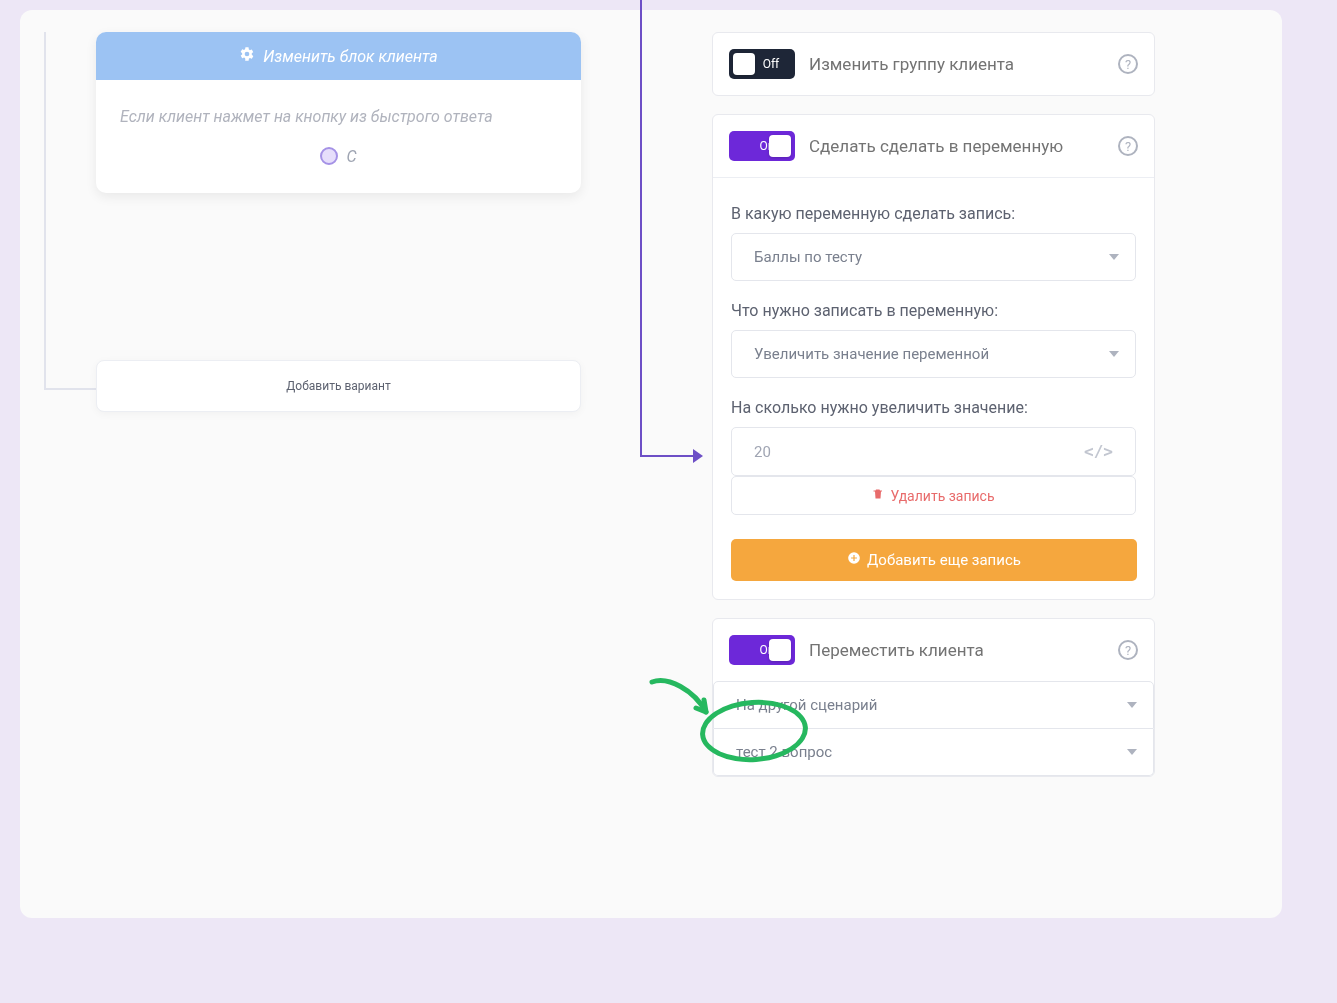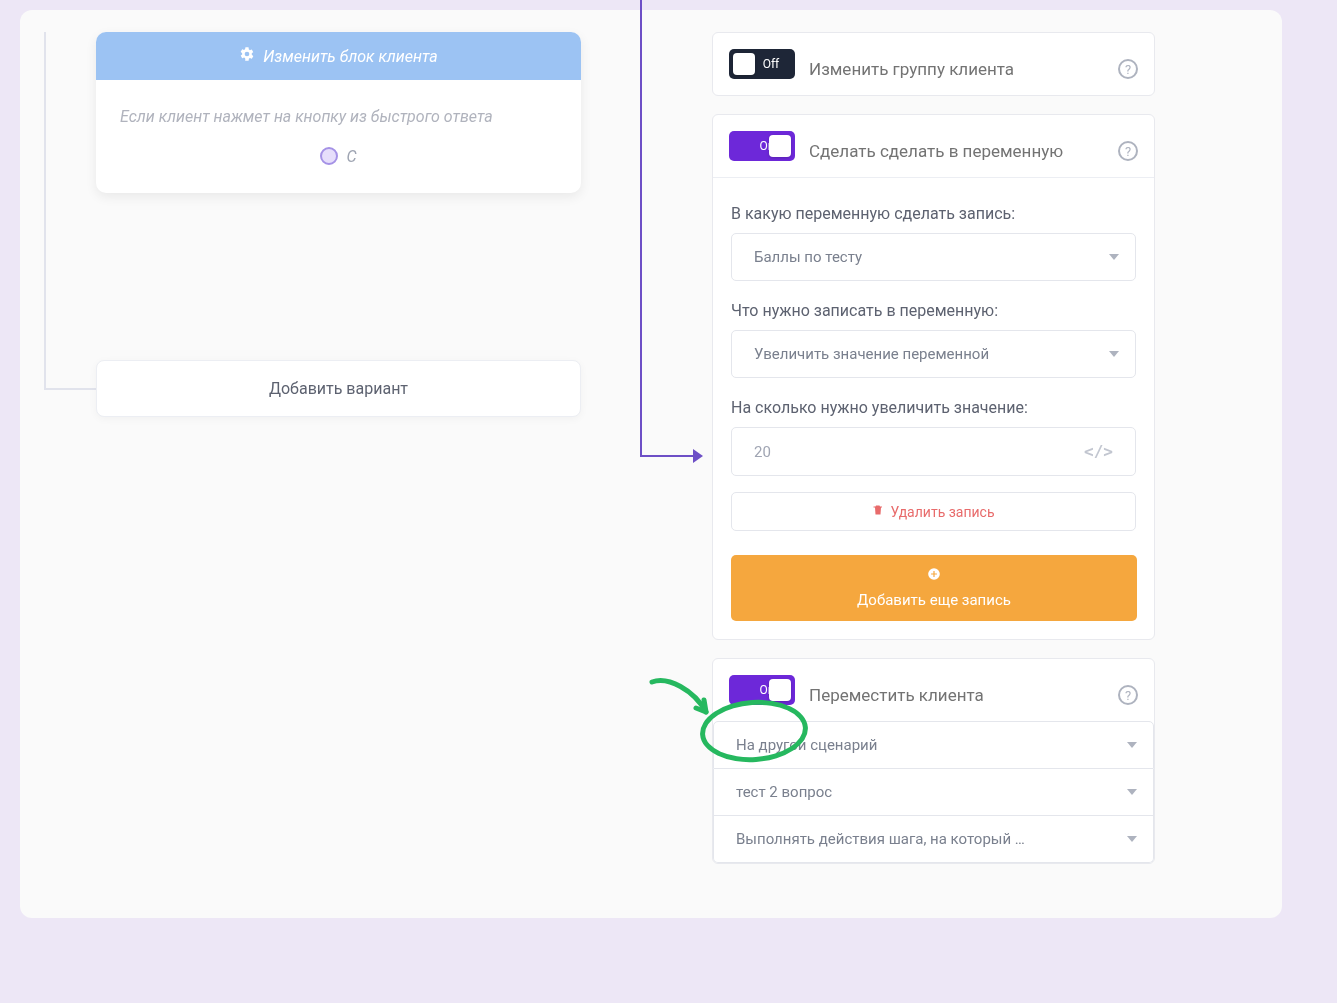--- a/index.html
+++ b/index.html
@@ -70,21 +70,21 @@
     position: absolute;
     left: 96px;
     top: 360px;
     width: 485px;
     background: #fff;
     border: 1px solid #eceef3;
     border-radius: 8px;
     padding: 18px;
     text-align: center;
     color: #5d6270;
-    font-size: 16px;
+    font-size: 12px;
     box-shadow: 0 2px 8px rgba(0,0,0,0.04);
   }
 
   
   .flow-line-vert {
     position: absolute;
     left: 640px;
     top: 0;
     width: 2px;
     height: 455px;
@@ -132,21 +132,21 @@
     width: 443px;
   }
   .section {
     background: #fff;
     border: 1px solid #e8e9ee;
     border-radius: 6px;
     margin-bottom: 18px;
   }
   .section-head {
     display: flex;
-    align-items: flex-end;
+    align-items: center;
     padding: 16px;
     gap: 14px;
   }
   .section-title {
     flex: 1;
     color: #737373;
     font-size: 17px;
   }
   .help-icon {
     width: 20px;
@@ -228,41 +228,39 @@
     font-size: 16px;
   }
   .delete-btn {
     width: 100%;
     border: 1px solid #e4e6ec;
     border-radius: 5px;
     padding: 10px;
     text-align: center;
     color: #e86b6b;
     font-size: 14px;
-    margin-top: 16px;
     display: flex;
     align-items: center;
     justify-content: center;
     gap: 6px;
     background: #fff;
   }
   .add-record {
     width: 406px;
     margin: 0 18px 18px 18px;
     background: #f5a73e;
     color: #fff;
     border-radius: 5px;
     padding: 12px;
     text-align: center;
     font-size: 15px;
     display: flex;
     align-items: center;
     justify-content: center;
     gap: 6px;
-    flex-direction: column;
   }
   .select-stack .select { border-radius: 0; border-top: none; }
   .select-stack .select:first-child { border-radius: 5px 5px 0 0; border-top: 1px solid #e4e6ec; }
   .select-stack .select:last-child  { border-radius: 0 0 5px 5px; }
 
   
   .green-circle {
     position: absolute;
     left: 700px;
     top: 700px;
@@ -385,24 +383,20 @@
     </div>
     <div class="select-stack">
       <div class="select">
         <span>На другой сценарий</span>
         <span class="caret"></span>
       </div>
       <div class="select">
         <span>тест 2 вопрос</span>
         <span class="caret"></span>
       </div>
-      <div class="select">
-        <span>Выполнять действия шага, на который …</span>
-        <span class="caret"></span>
-      </div>
     </div>
   </div>
 
 </div>
 
 <div class="green-circle"></div>
 <svg class="green-arrow" viewBox="0 0 68 46">
   <path d="M4 6 C 20 0, 46 14, 58 36" stroke="#26b85f" stroke-width="5" fill="none" stroke-linecap="round"></path>
   <path d="M58 36 L48 32 M58 36 L56 24" stroke="#26b85f" stroke-width="5" fill="none" stroke-linecap="round"></path>
 </svg>

